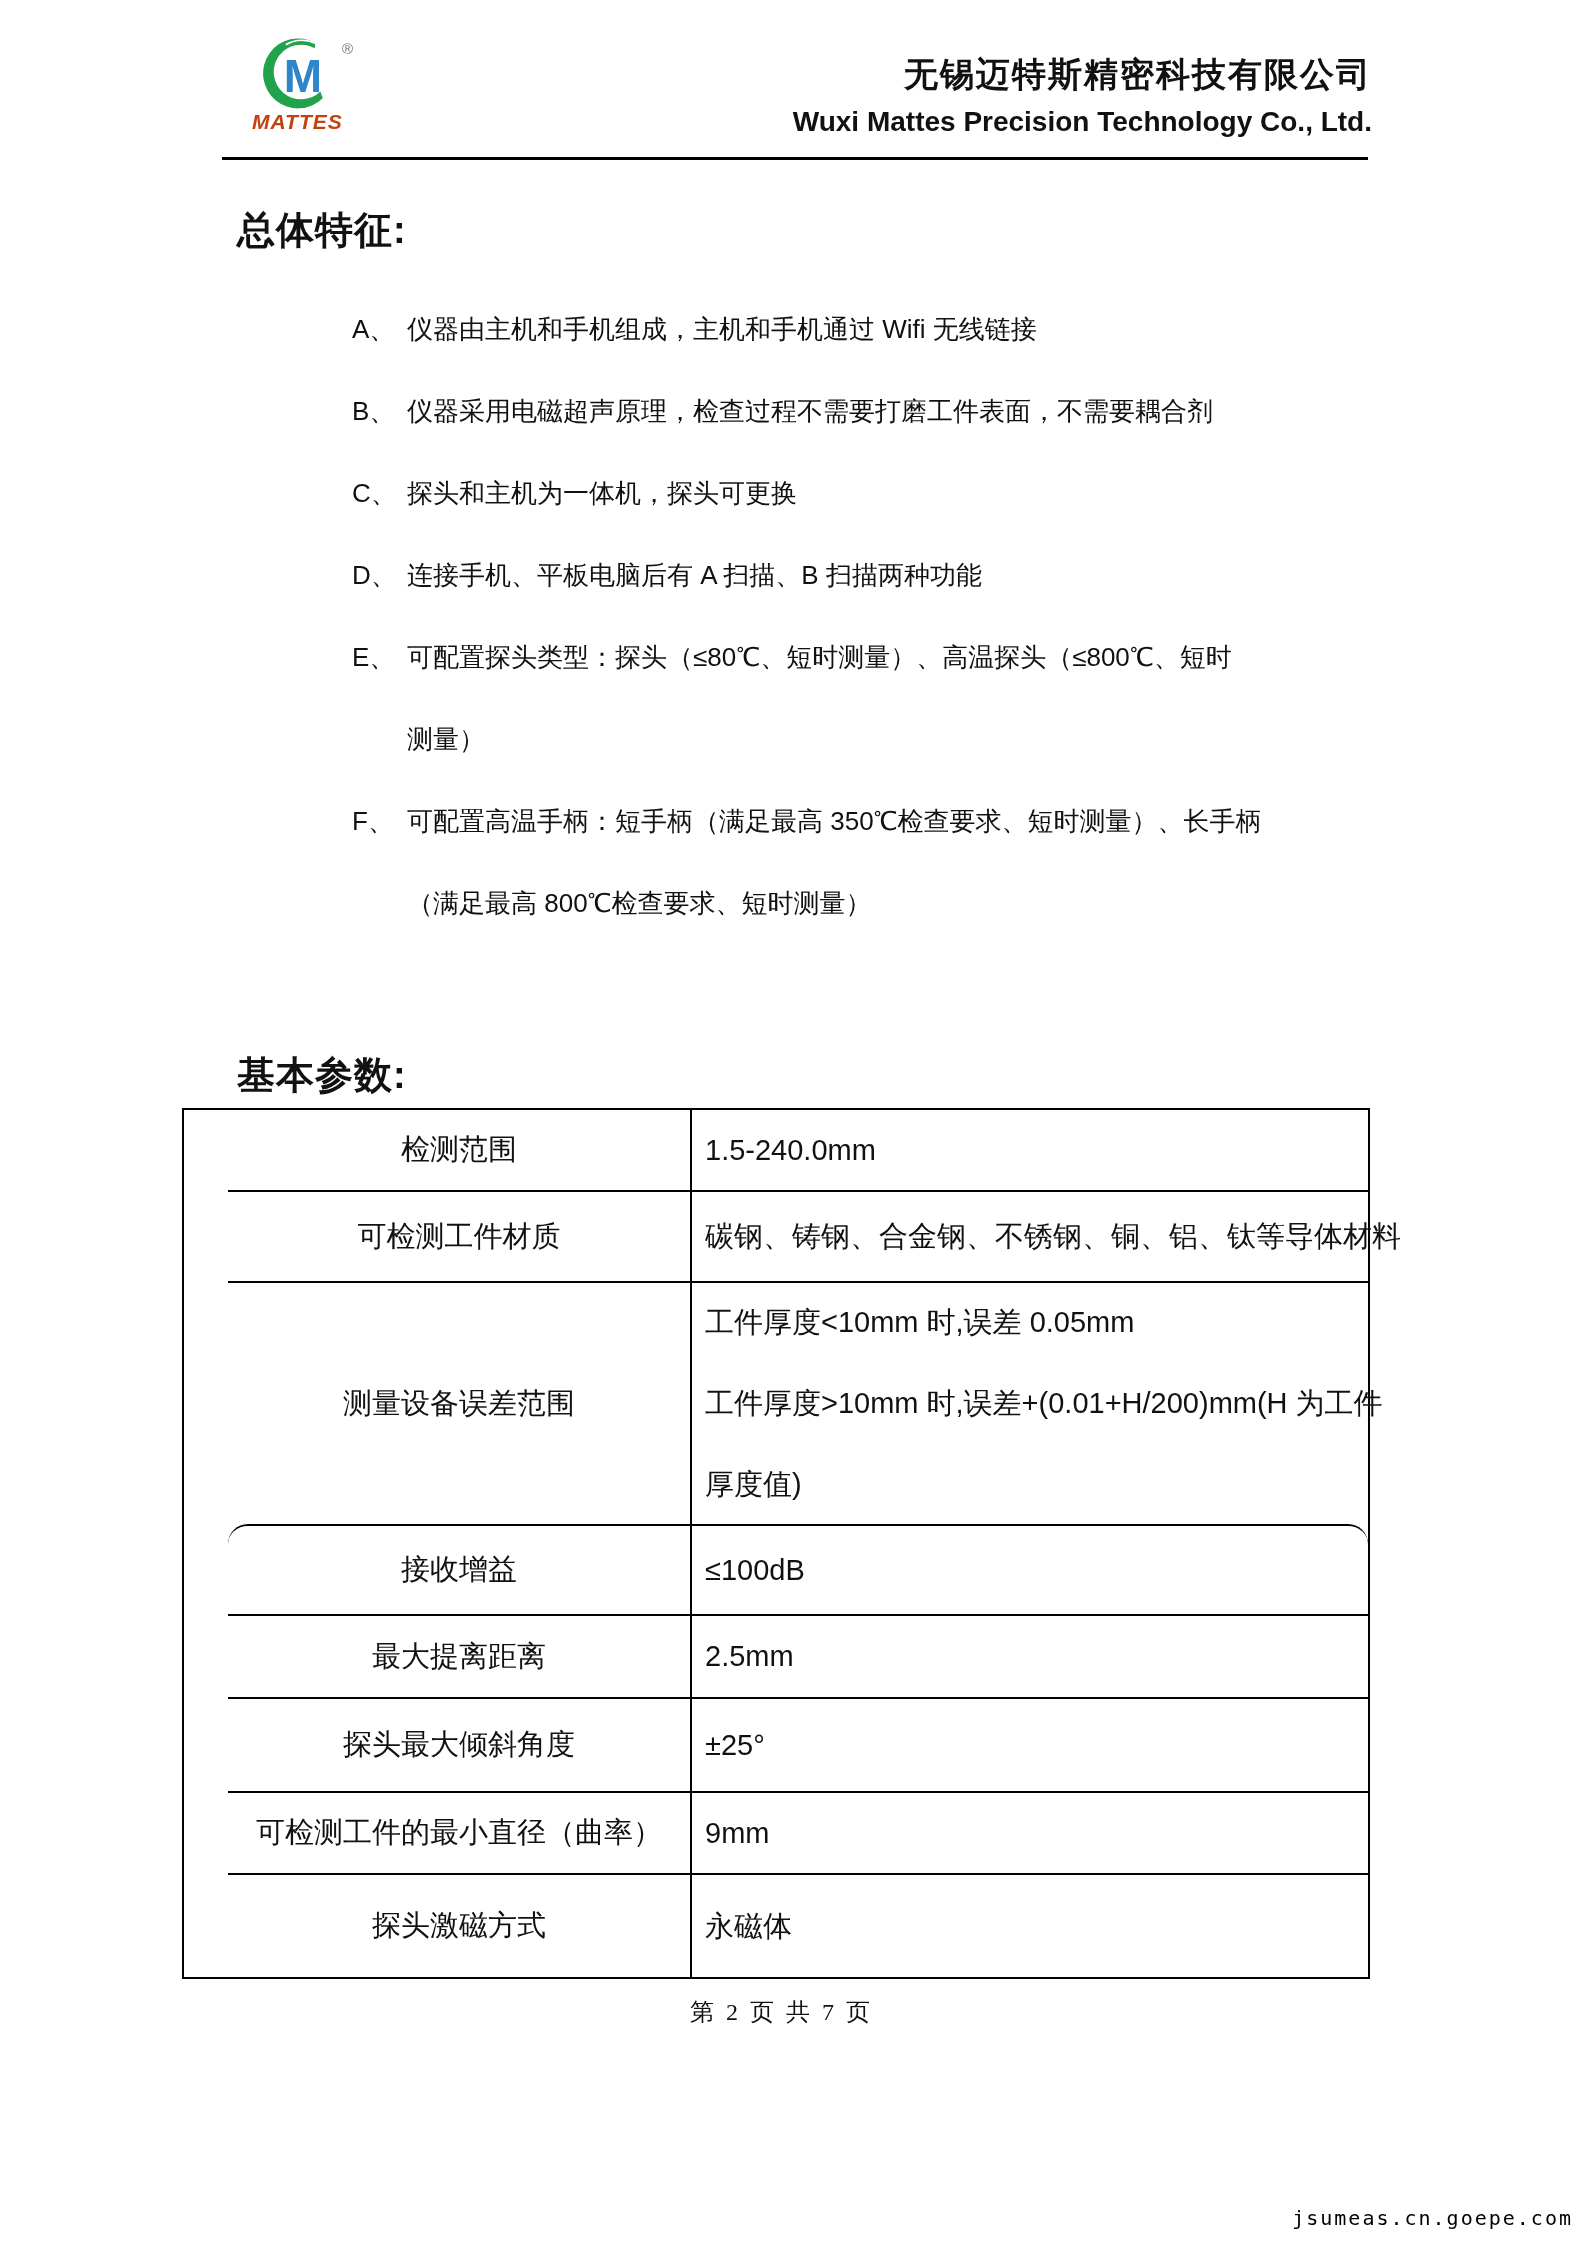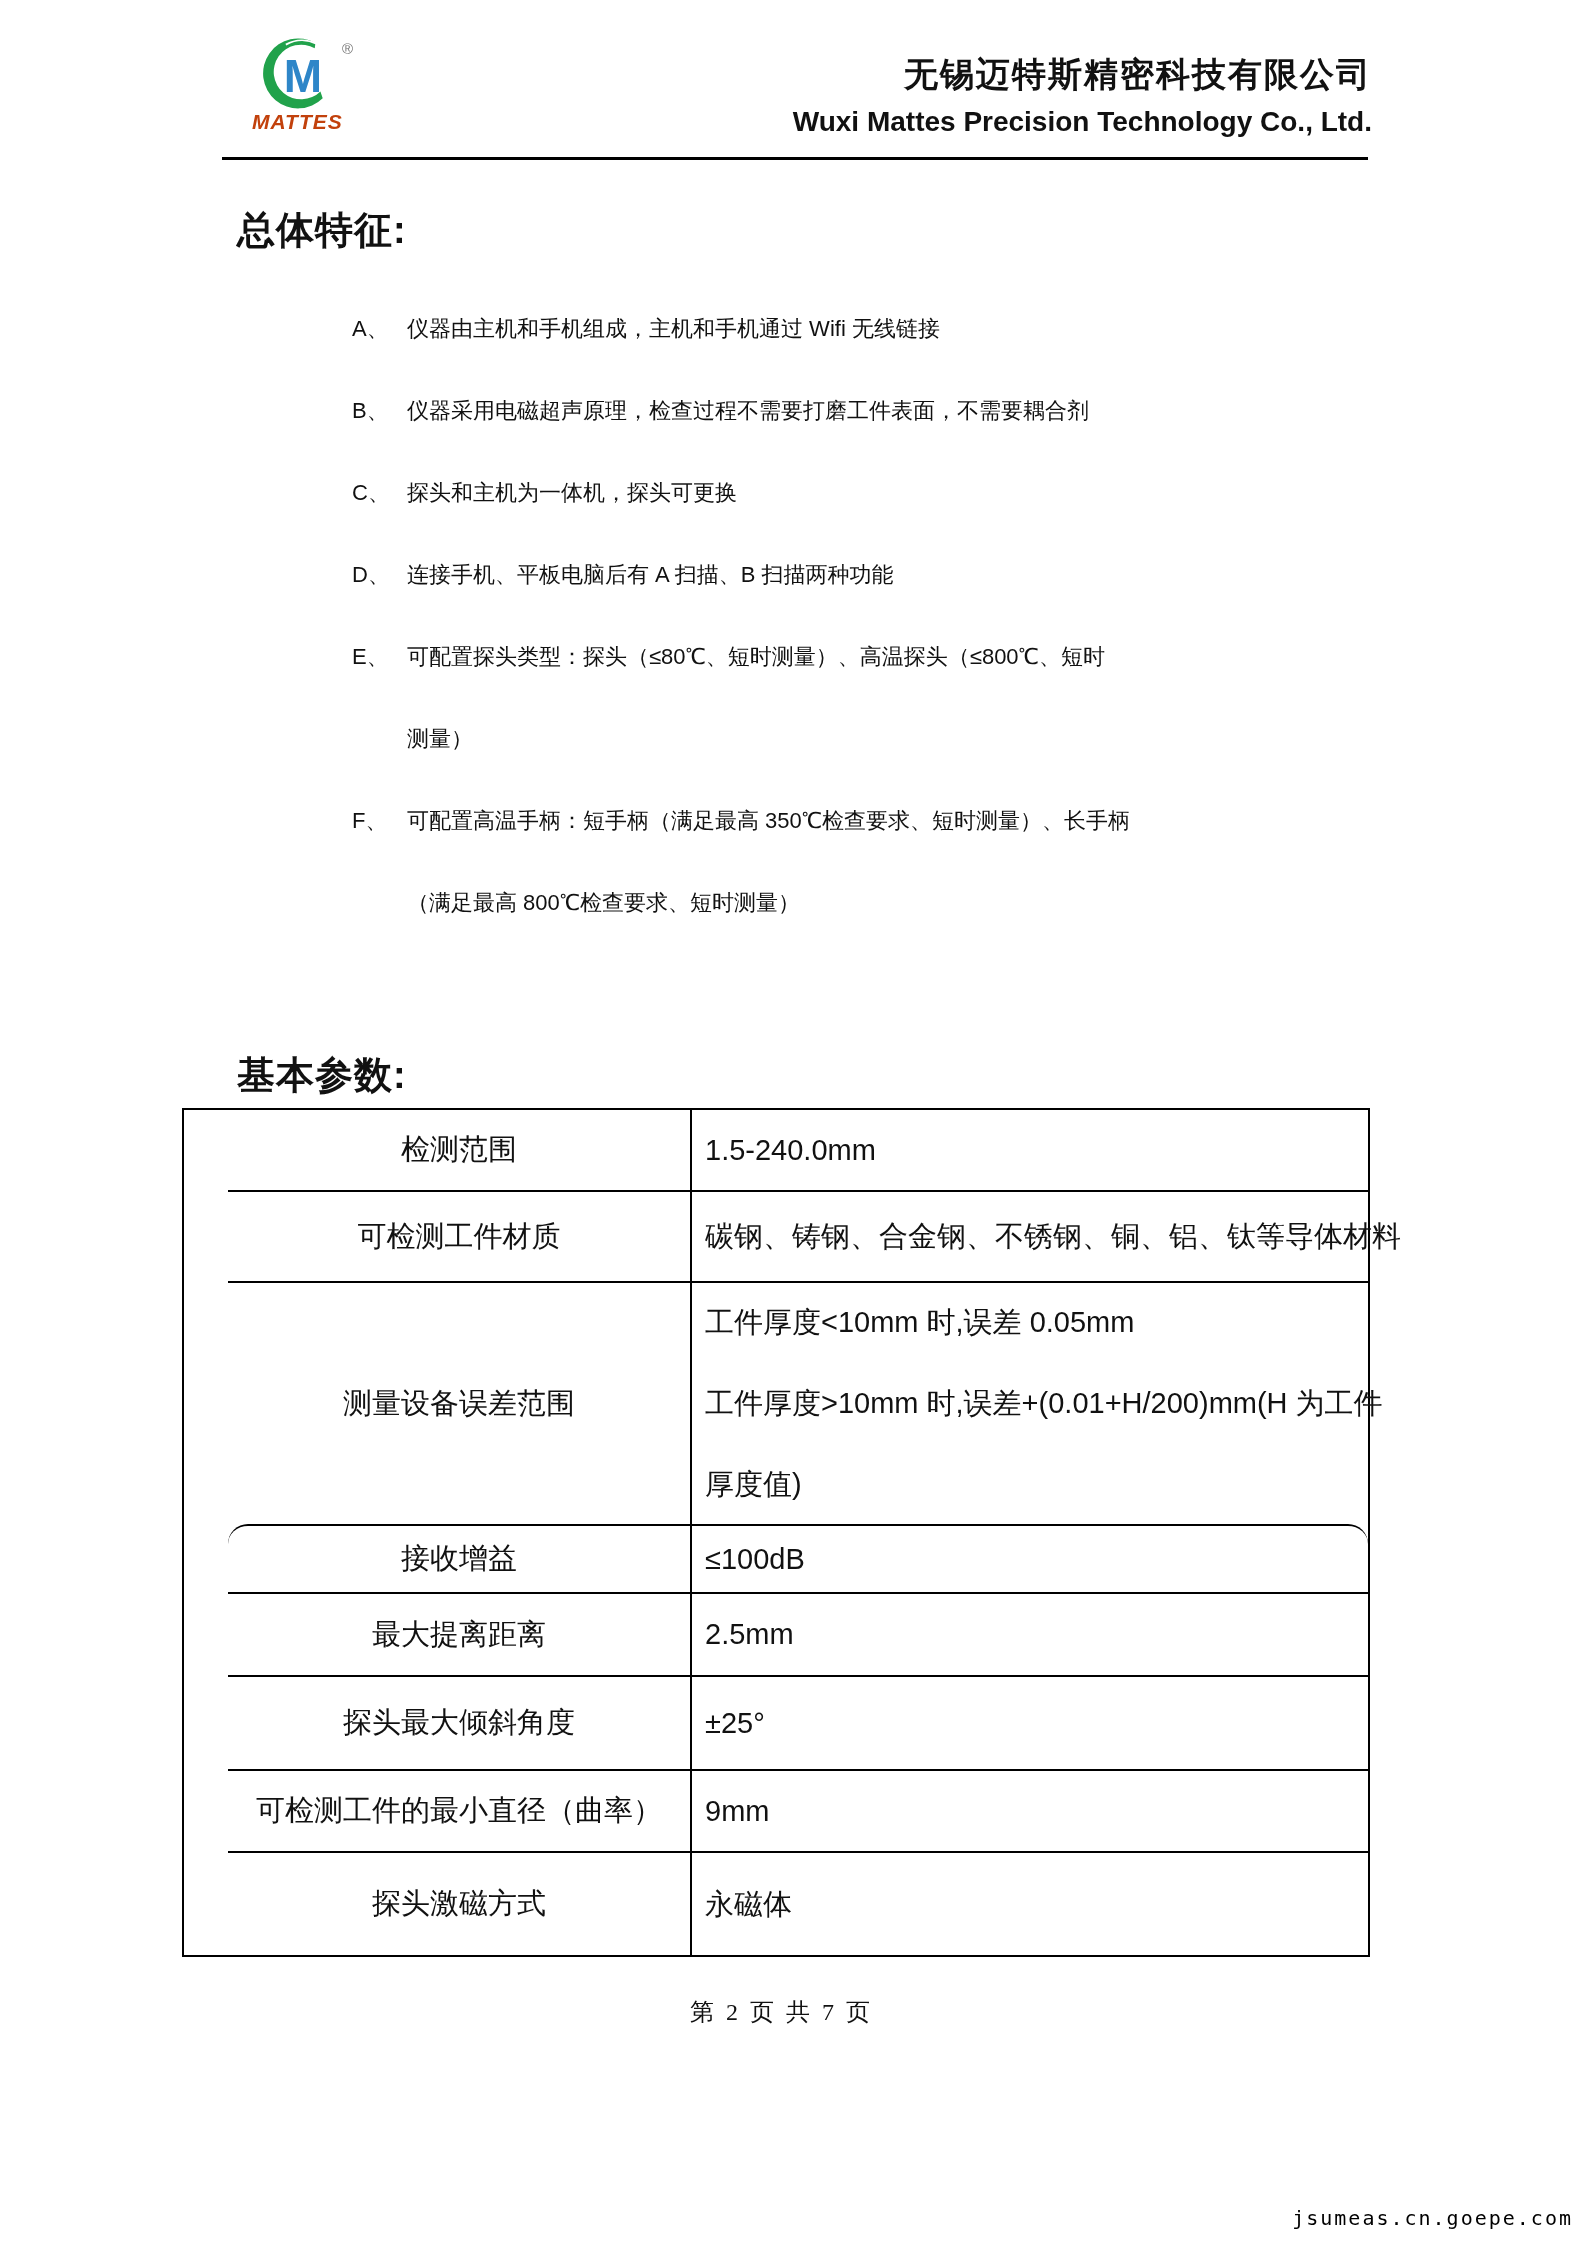--- a/index.html
+++ b/index.html
@@ -45,33 +45,33 @@
   }
   
   .sec-title{
     position:absolute;left:237px;
     font-size:38px;font-weight:600;letter-spacing:1px;
   }
   .sec-title.features{top:205px;}
   .sec-title.params{top:1050px;}
   
   .feature-list{position:absolute;left:352px;top:309px;width:1030px;}
-  .feature-row{height:82px;font-size:22px;line-height:40px;white-space:nowrap;}
+  .feature-row{height:82px;font-size:26px;line-height:40px;white-space:nowrap;}
   .feature-marker{display:inline-block;width:55px;}
   
   .param-table{
     position:absolute;left:182px;top:1108px;width:1188px;
     border:2px solid #000;box-sizing:border-box;padding-left:44px;
   }
   .param-row{display:flex;border-top:2px solid #000;box-sizing:border-box;}
   .param-row:first-child{border-top:none;}
   .param-row:nth-child(1){height:80px;}
   .param-row:nth-child(2){height:91px;}
   .param-row:nth-child(3){height:243px;}
-  .param-row:nth-child(4){height:68px;border-radius:20px;}
+  .param-row:nth-child(4){height:90px;border-radius:20px;}
   .param-row:nth-child(5){height:83px;}
   .param-row:nth-child(6){height:94px;}
   .param-row:nth-child(7){height:82px;}
   .param-row:nth-child(8){height:104px;}
   .param-label{
     width:464px;flex:none;
     border-right:2px solid #000;box-sizing:border-box;
     display:flex;align-items:center;justify-content:center;
     font-size:29px;text-align:center;padding:0 6px;
   }

